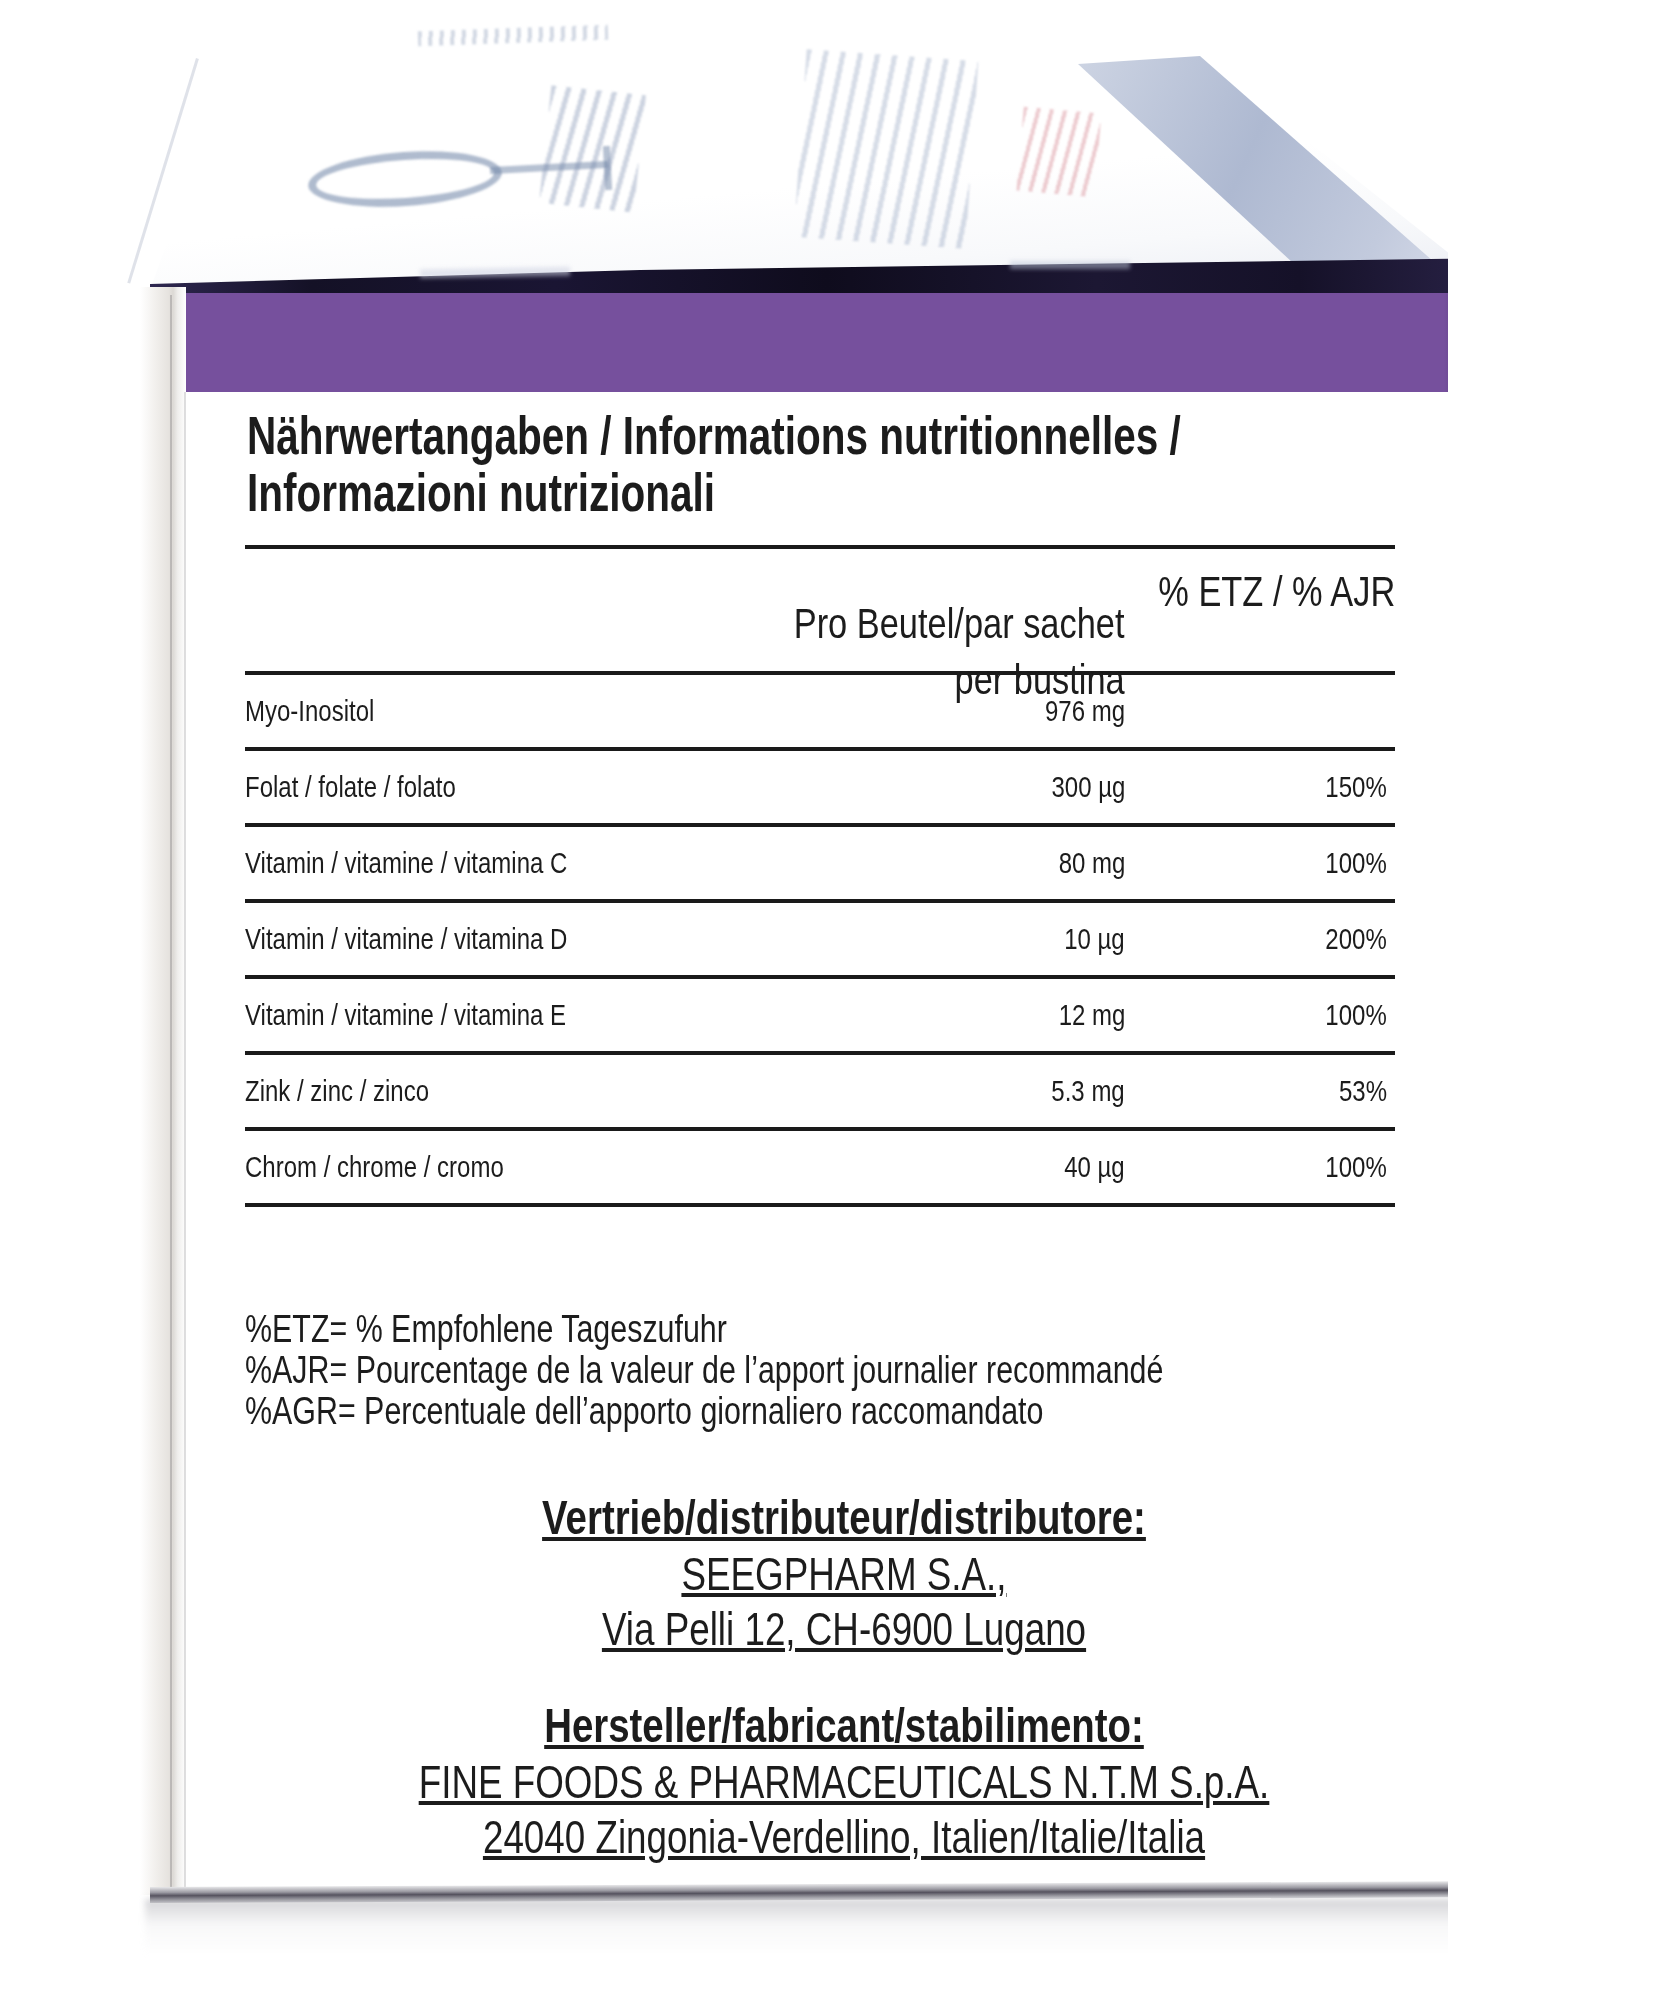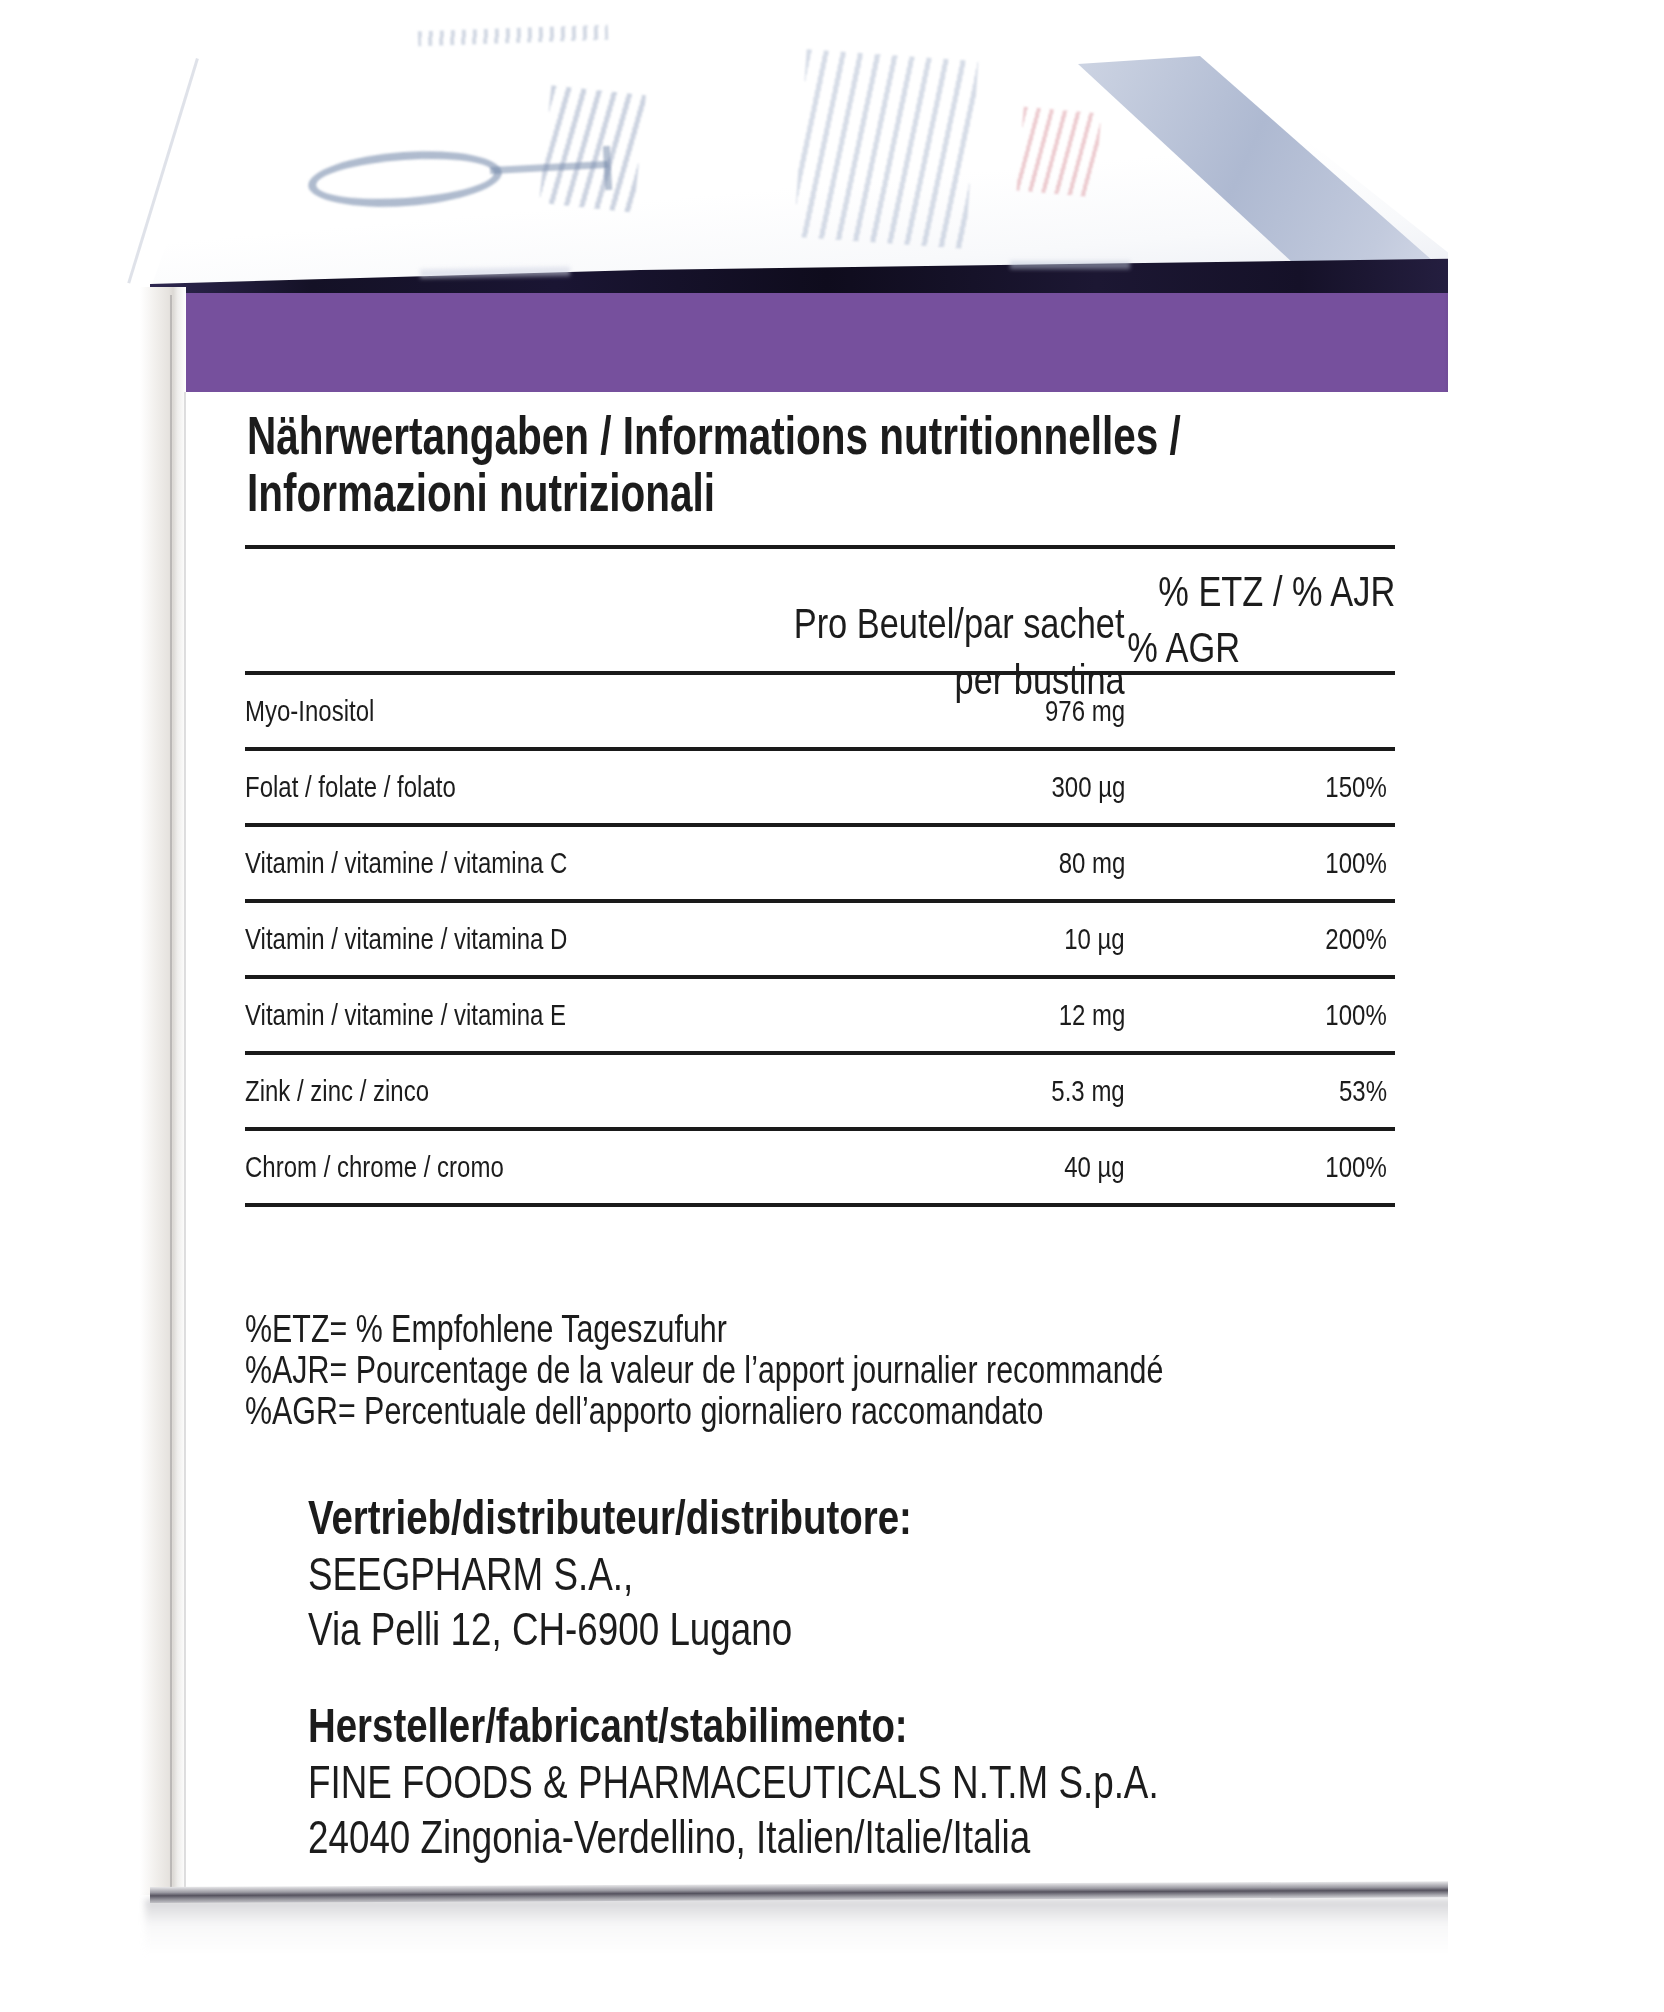--- a/index.html
+++ b/index.html
@@ -93,21 +93,21 @@
   .h-pct{position:absolute;right:0px;top:14px;}
   .sxr{display:inline-block;transform:scaleX(.8);transform-origin:right center;white-space:nowrap;}
   .trow{position:relative;height:72px;border-bottom:4px solid var(--rule-black,#1a1a1a);font-size:30px;}
   .cname{position:absolute;left:0;top:50%;transform:translateY(-50%) scaleX(.8);transform-origin:left center;white-space:nowrap;}
   .camt{position:absolute;right:270px;top:50%;transform:translateY(-50%) scaleX(.8);transform-origin:right center;white-space:nowrap;}
   .cpct{position:absolute;right:8px;top:50%;transform:translateY(-50%) scaleX(.8);transform-origin:right center;white-space:nowrap;}
 
   .foot{left:245px;top:1309px;font-size:38px;line-height:41px;}
   .foot .ln{transform:scaleX(.8);transform-origin:left top;white-space:nowrap;}
 
-  .cblock{left:180px;width:1280px;text-align:left;}
+  .cblock{left:204px;width:1280px;text-align:center;text-decoration:underline;}
   .distb{top:1489px;}
   .manb{top:1697px;}
   .cheading{font-size:48px;font-weight:bold;line-height:58px;transform:scaleX(.8);transform-origin:center top;white-space:nowrap;}
   .cline{font-size:46px;line-height:55px;transform:scaleX(.8);transform-origin:center top;white-space:nowrap;}
 </style>
 </head>
 <body>
 
 <div class="canvas">
 
@@ -140,21 +140,20 @@
   </div>
 
   <div class="abs ntable">
     <div class="thead">
       <div class="h-amt">
         <div><span class="sxr">Pro Beutel/par sachet</span></div>
         <div><span class="sxr">per bustina</span></div>
       </div>
       <div class="h-pct">
         <div><span class="sxr">% ETZ / % AJR</span></div>
-        <div><span class="sxr">% AGR</span></div>
       </div>
     </div>
 
     <div class="trow">
       <span class="cname">Myo-Inositol</span>
       <span class="camt">976 mg</span>
       <span class="cpct"></span>
     </div>
     <div class="trow">
       <span class="cname">Folat / folate / folato</span>

